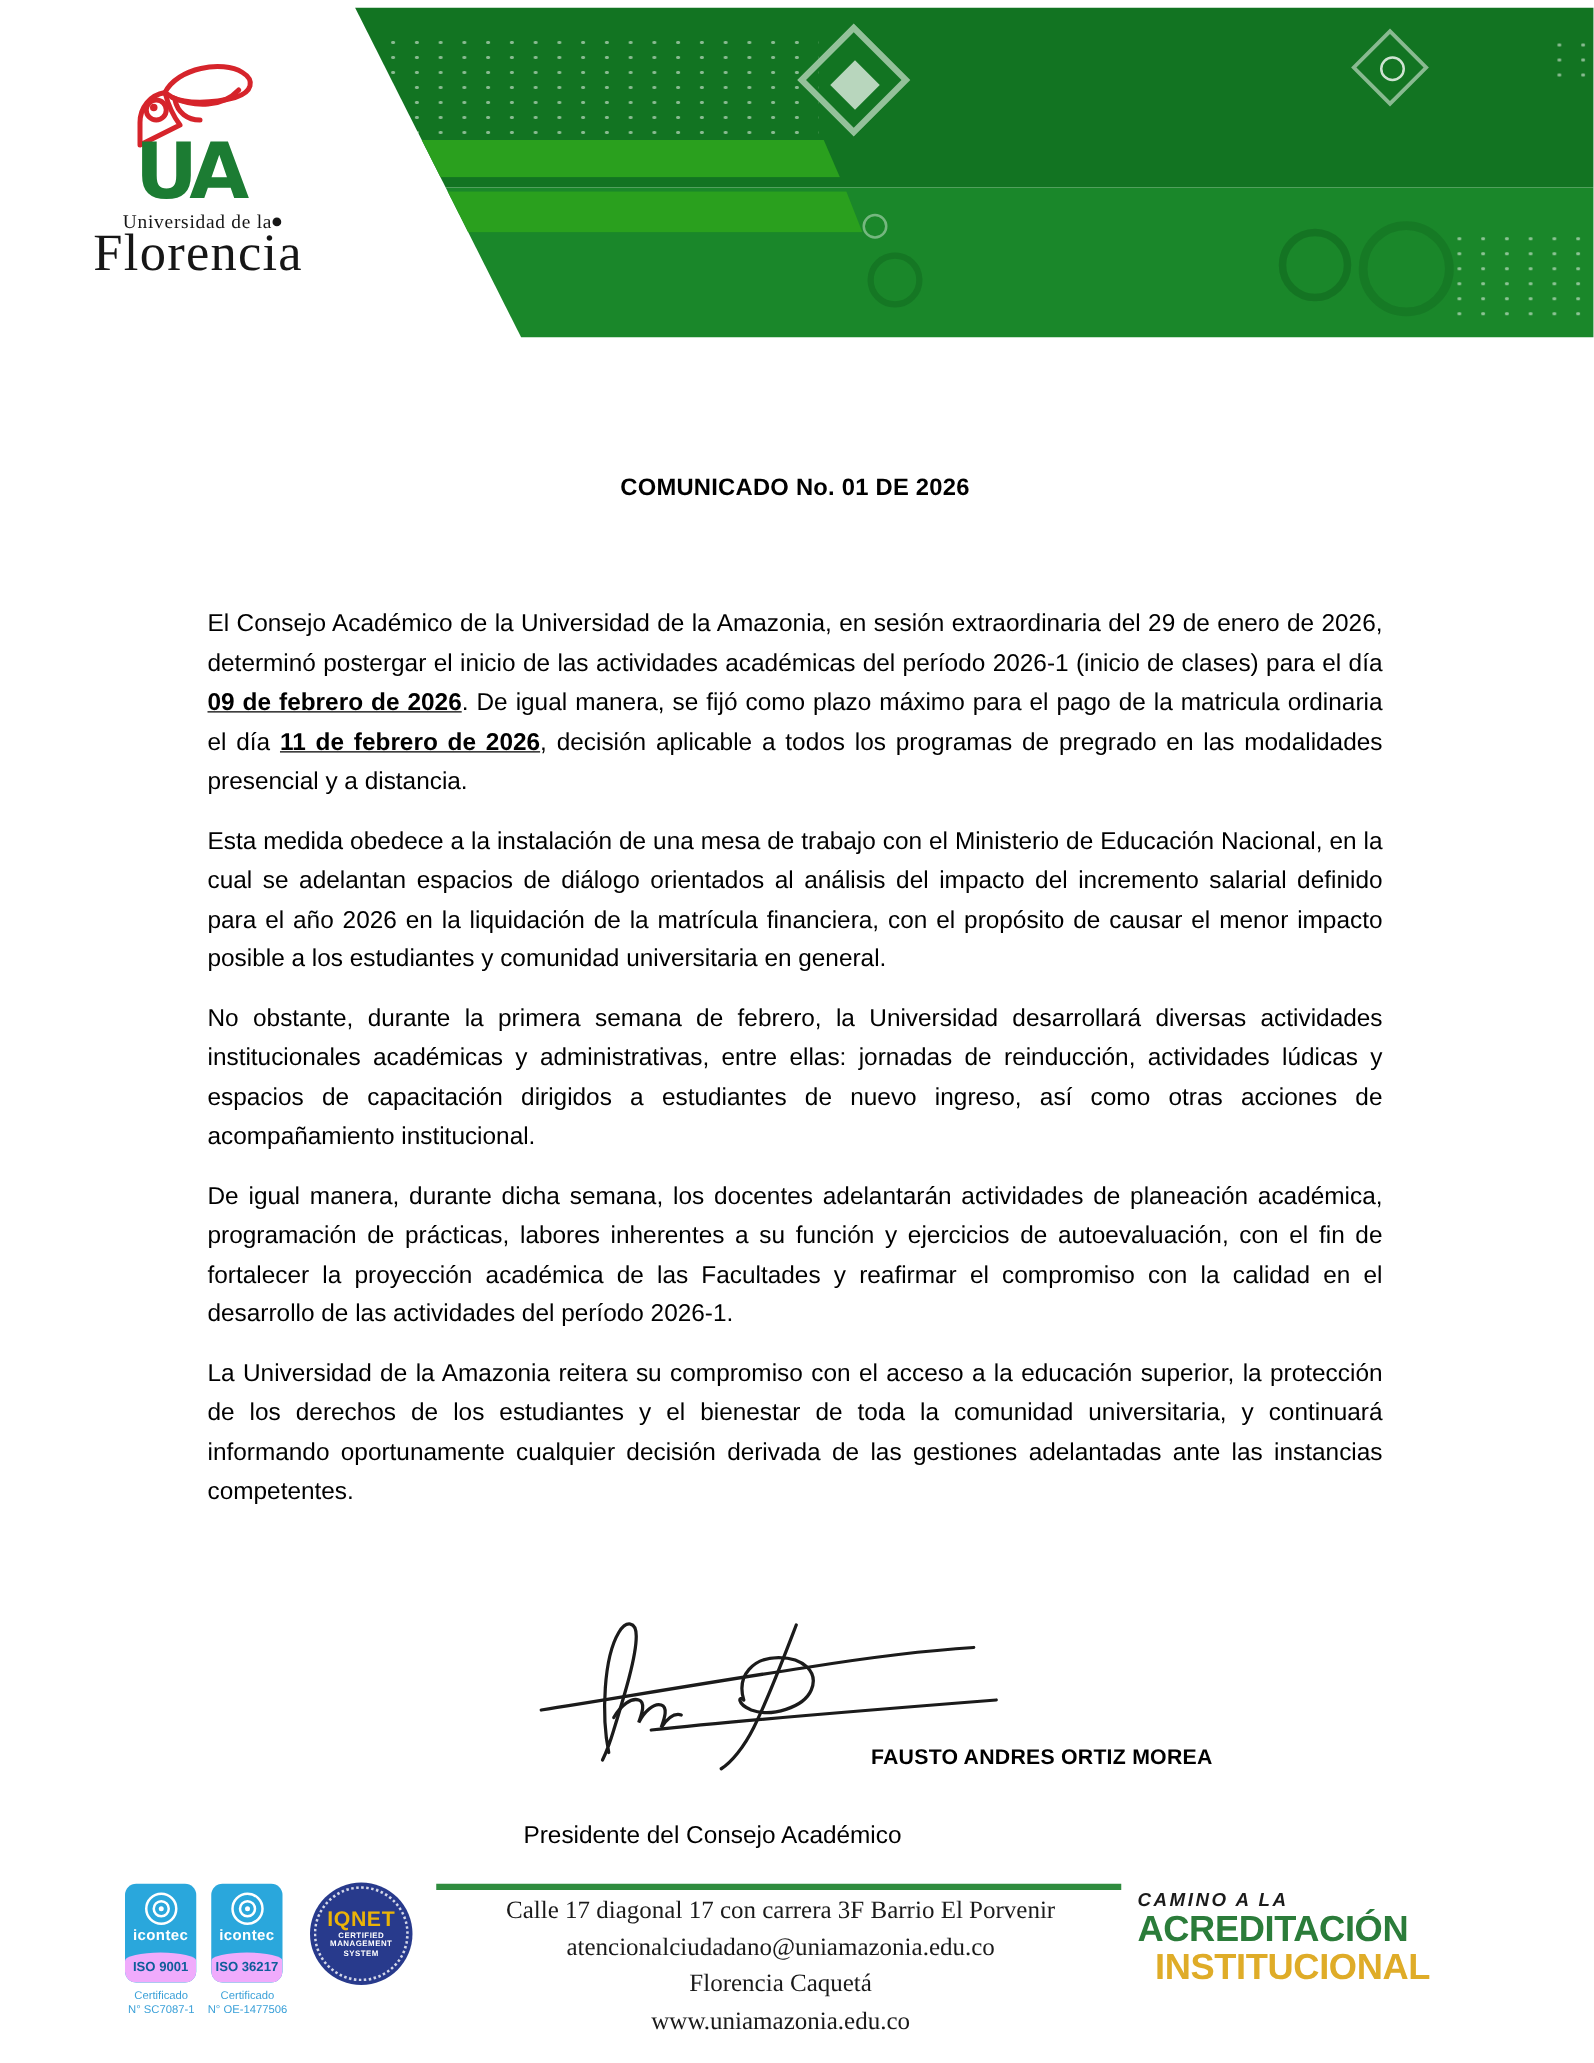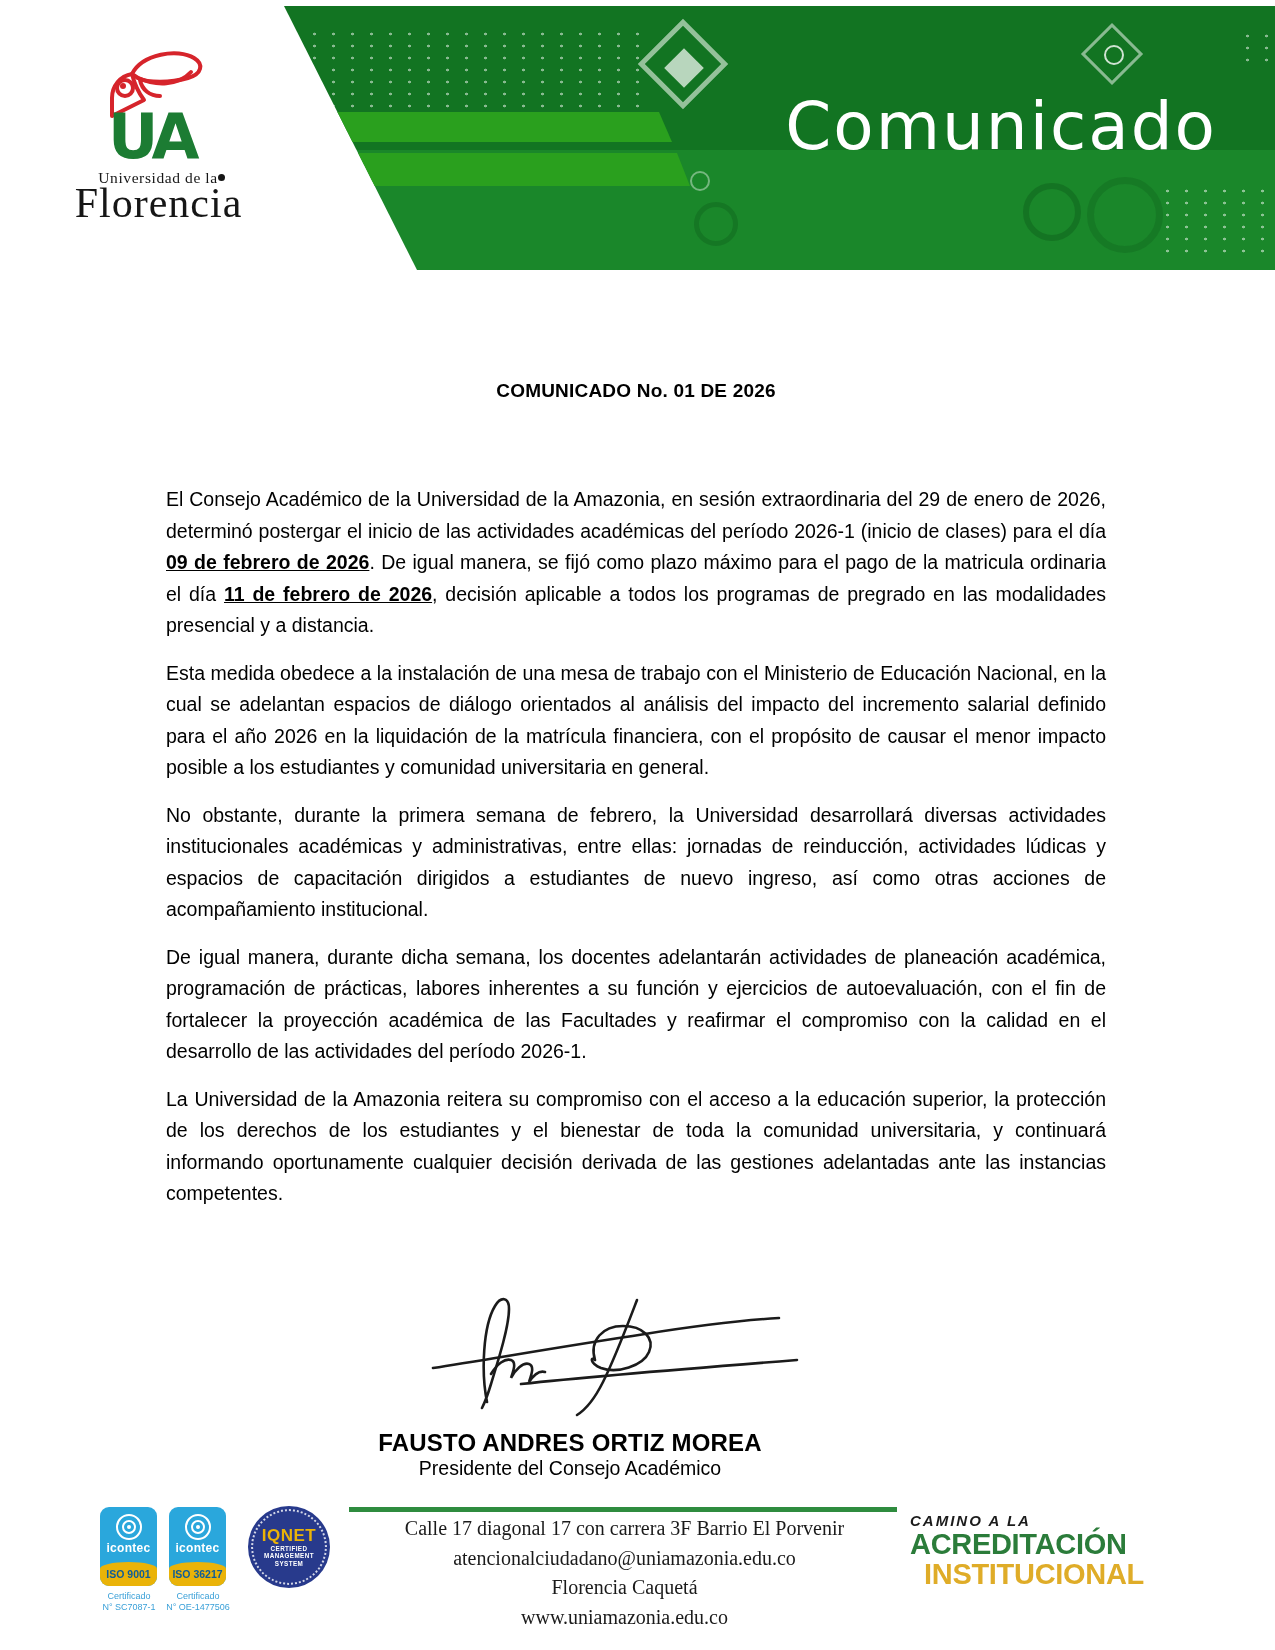--- a/index.html
+++ b/index.html
@@ -43,34 +43,34 @@
 
   
   .doc-title{position:absolute;left:166px;top:380px;width:940px;text-align:center;
              font-size:19px;font-weight:bold;letter-spacing:.2px;}
   .doc-body{position:absolute;left:166px;top:484px;width:940px;}
   .doc-body p{margin:0 0 16px 0;text-align:justify;font-size:19.5px;line-height:31.5px;}
   .date-bold{font-weight:bold;text-decoration:underline;}
 
   
   .sig-svg{position:absolute;left:425px;top:1262px;}
-  .sig-name{position:absolute;left:170px;top:1429px;width:800px;text-align:center;
-            font-size:24px;font-weight:bold;letter-spacing:.2px;}
+  .sig-name{position:absolute;left:170px;top:1396px;width:800px;text-align:right;
+            font-size:17px;font-weight:bold;letter-spacing:.2px;}
   .sig-role{position:absolute;left:170px;top:1457px;width:800px;text-align:center;font-size:19.5px;}
 
   
   .green-line{position:absolute;left:349px;top:1507px;width:548px;height:5px;background:#2f8c3f;}
   .badge{position:absolute;top:1507px;width:57px;height:79px;background:#2aa7dc;border-radius:9px;overflow:hidden;}
   .badge-1{left:100px;} .badge-2{left:169px;}
   .spiral{position:relative;width:26px;height:26px;margin:7px auto 1px auto;}
   .spiral::before{content:"";position:absolute;inset:0;border:2.5px solid #fff;border-radius:50%;}
   .spiral::after{content:"";position:absolute;inset:6px;border:2.5px solid #fff;border-radius:50%;}
   .spiral-core{position:absolute;inset:11px;background:#fff;border-radius:50%;}
   .badge-brand{text-align:center;color:#fff;font-weight:bold;font-size:12px;letter-spacing:.3px;}
-  .badge-iso{position:absolute;left:0;right:0;bottom:0;height:24px;background:#eab308;
+  .badge-iso{position:absolute;left:0;right:0;bottom:0;height:24px;background:#f0abfc;
              border-radius:100% 100% 0 0/55% 55% 0 0;
              display:flex;align-items:center;justify-content:center;
              color:#0e5d99;font-weight:bold;font-size:10.5px;}
   .cert-text{position:absolute;top:1591px;width:70px;text-align:center;
              color:#3aa0d8;font-size:9px;line-height:10.5px;}
   .cert-1{left:94px;} .cert-2{left:163px;}
   .iqnet{position:absolute;left:248px;top:1506px;width:82px;height:82px;border-radius:50%;
          background:#283a8c;display:flex;flex-direction:column;align-items:center;justify-content:center;}
   .iqnet::before{content:"";position:absolute;inset:3px;border:2px dotted rgba(255,255,255,.8);border-radius:50%;}
   .iqnet-name{color:#eab308;font-weight:bold;font-size:17px;letter-spacing:.5px;line-height:18px;}
@@ -94,21 +94,20 @@
   <div class="dots dots-2"></div>
   <div class="dots dots-3"></div>
   <div class="diamond diamond-1"></div>
   <div class="diamond diamond-1-fill"></div>
   <div class="diamond diamond-2"></div>
   <div class="ring ring-d2"></div>
   <div class="ring ring-sm"></div>
   <div class="ring ring-md"></div>
   <div class="ring ring-lg"></div>
   <div class="ring ring-xl"></div>
-  <div class="banner-word">Comunicado</div>
 </div>
 
 <div class="logo">
   <svg width="140" height="122" viewBox="0 0 140 122">
     <g fill="none" stroke="#d6242b" stroke-width="4" stroke-linejoin="round" stroke-linecap="round">
       <path d="M46,28 C56,8 92,2 108,12 C118,18 116,28 102,32 C84,37 62,37 52,32 Z"></path>
       <path d="M52,32 C70,40 92,40 105,26"></path>
       <path d="M54,34 C56,44 64,50 74,50"></path>
       <path d="M46,28 C34,30 26,40 26,52 L26,70 L58,54 C52,46 48,36 46,28 Z"></path>
       <circle cx="39" cy="42" r="8"></circle>

